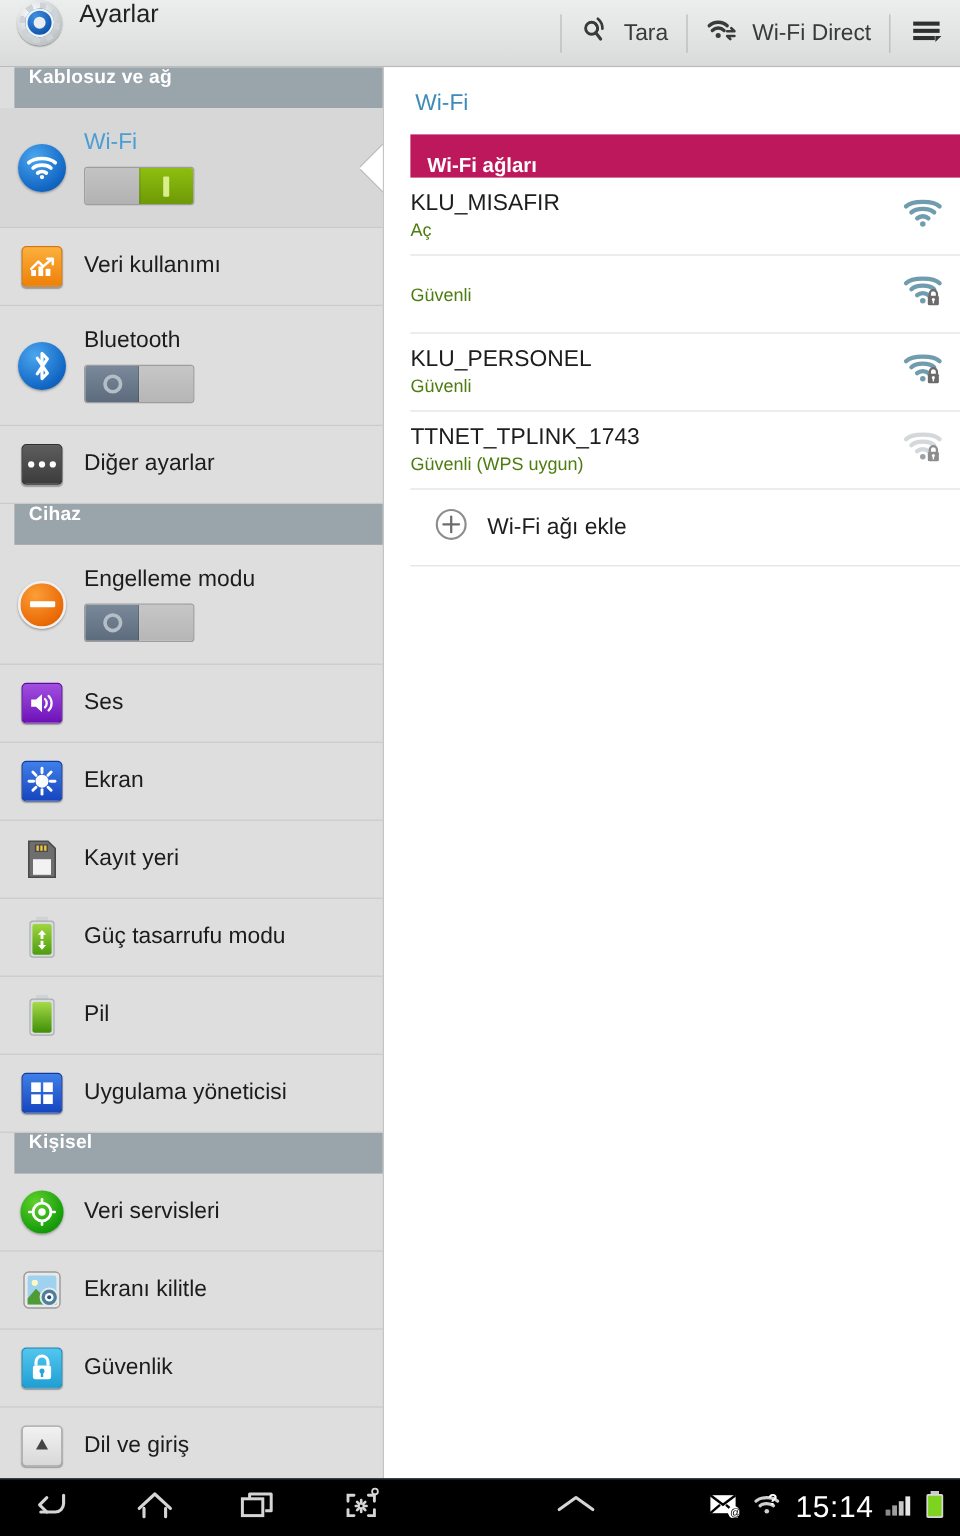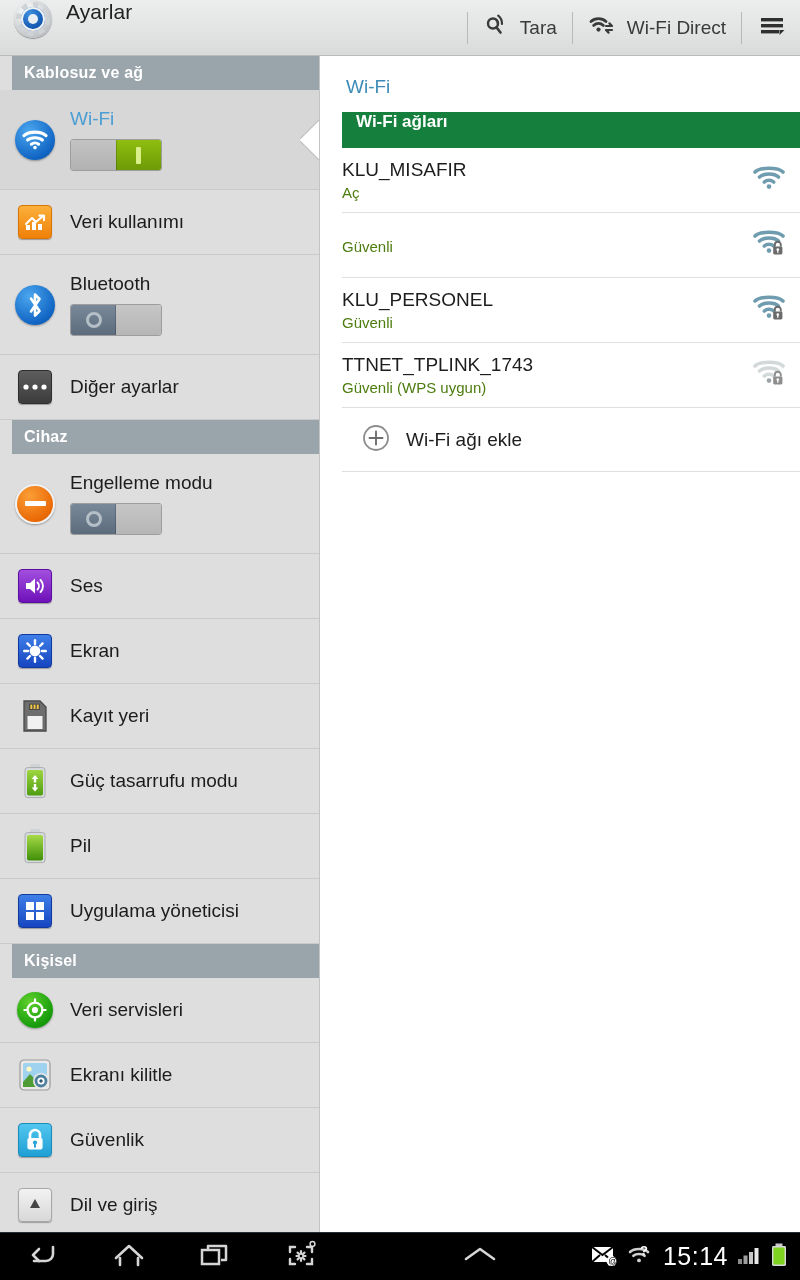--- a/index.html
+++ b/index.html
@@ -54,21 +54,21 @@
   
   .body-wrap{ position:absolute; top:56px; left:0; width:800px; height:1176px; display:flex; }
 
   
   .sidebar{
     width:320px; height:1176px; background:#dedede;
     border-right:1px solid #c4c4c4;
     overflow:hidden; position:relative;
   }
   .sec-head{
-    height:34px; background:#9aa4ab; display:flex; align-items:center;
+    height:34px; background:#9aa4ab; display:flex; 
     margin:0 0 0 12px; padding-left:12px;
   }
   .sec-head span{ color:#fff; font-size:16px; font-weight:bold; letter-spacing:.2px; }
 
   .row{
     display:flex; align-items:center; min-height:65px; padding-left:12px;
     border-bottom:1px solid #cacaca; position:relative; background:transparent;
   }
   .row.sel{ background:#d7d7d7; }
   .row .ico{ width:46px; flex:none; display:flex; align-items:center; justify-content:center; }
@@ -104,21 +104,21 @@
 
   
   .sq{ width:34px; height:34px; border-radius:4px; display:flex; align-items:center;
        justify-content:center; box-shadow:0 1px 1px rgba(0,0,0,.3); }
   .cir{ width:40px; height:40px; border-radius:50%; display:flex; align-items:center;
         justify-content:center; box-shadow:0 1px 2px rgba(0,0,0,.35); }
 
   
   .pane{ width:480px; height:1176px; background:#fff; }
   .pane-title{ font-size:19px; color:#3d8cb8; padding:20px 0 14px 26px; }
-  .wifi-head{ height:36px; background:#15803d; display:flex; align-items:flex-start;
+  .wifi-head{ height:36px; background:#be185d; display:flex; align-items:flex-end;
               margin-left:22px; padding-left:14px; }
   .wifi-head span{ color:#fff; font-weight:bold; font-size:17px; }
 
   .net{ display:flex; align-items:center; min-height:65px; margin-left:22px;
         padding-right:14px; border-bottom:1px solid #e0e0e0; }
   .net .info{ flex:1; }
   .net .ssid{ font-size:19px; color:#1d1d1d; }
   .net .sub{ font-size:15px; color:#4d7c0f; margin-top:3px; }
 
   .addrow{ display:flex; align-items:center; gap:16px; min-height:64px;

